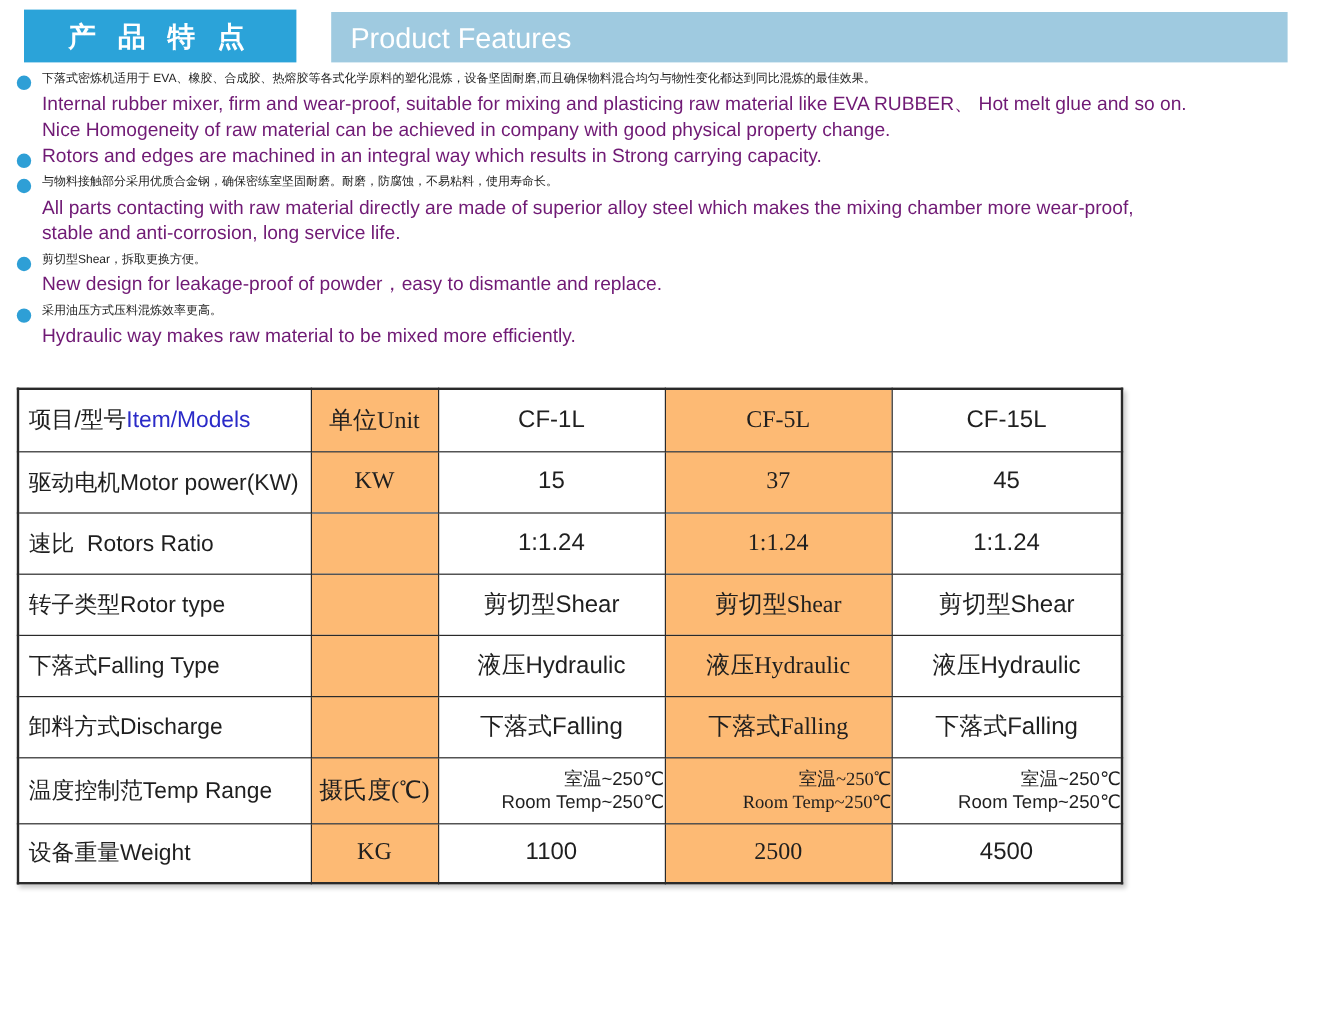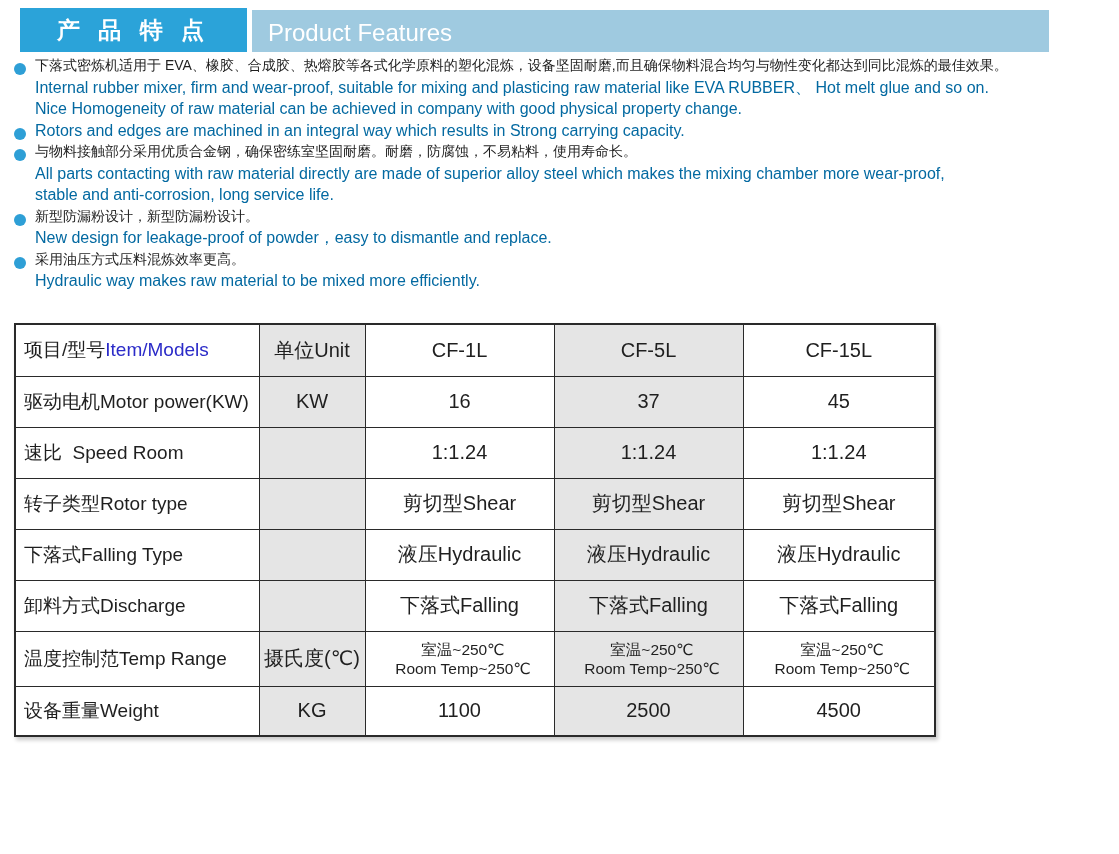--- a/index.html
+++ b/index.html
@@ -20,21 +20,21 @@
     width: 227px; height: 44px;
     background: #2BA3D9;
     display: flex; align-items: center; justify-content: center;
     color: #ffffff;
     font-size: 23px;
     font-weight: bold;
     letter-spacing: 6px;
   }
   .hdr-en {
     position: absolute;
-    left: 252px; top: 10px;
+    left: 276px; top: 10px;
     width: 797px; height: 42px;
     background: #9FCAE0;
     display: flex; align-items: flex-end;
     padding: 0 0 5px 16px;
     color: #ffffff;
     font-size: 24px;
   }
 
   
   .bullets {
@@ -45,29 +45,29 @@
   }
   .bullet { position: relative; }
   .dot {
     position: absolute;
     left: -21px; top: 8px;
     width: 12px; height: 12px;
     border-radius: 50%;
     background: #2E9FD6;
   }
   .cn-line {
-    font-size: 14px;
+    font-size: 10px;
     line-height: 21.5px;
     white-space: nowrap;
     color: #1f1f1f;
   }
   .en-line {
     font-size: 16px;
     line-height: 21.5px;
-    color: #0369a1;
+    color: #701a75;
   }
 
   
   table.spec {
     position: absolute;
     left: 14px; top: 323px;
     border-collapse: collapse;
     table-layout: fixed;
     width: 920px;
     background: #ffffff;
@@ -80,28 +80,28 @@
     text-align: center;
     font-size: 20px;
     overflow: hidden;
   }
   td.c-label {
     text-align: left;
     padding-left: 8px;
     font-size: 19px;
     white-space: pre-wrap;
   }
-  td.blue { background: #e5e5e5; }
+  td.blue { background: #fdba74; font-family: Liberation Serif, serif; }
   .item-en { color: #2B2BC8; }
   tr.r-head { height: 52px; }
   tr.r-std  { height: 51px; }
   tr.r-temp { height: 55px; }
   tr.r-last { height: 50px; }
   td.c-temp {
-    text-align: center;
+    text-align: right;
     padding-left: 7px;
     font-size: 15.5px;
   }
   td.c-temp div { line-height: 19px; }
 </style>
 </head>
 <body>
 
 <div id="page">
 
@@ -128,21 +128,21 @@
 
     <div class="bullet">
       <span class="dot"></span>
       <div class="cn-line">与物料接触部分采用优质合金钢，确保密练室坚固耐磨。耐磨，防腐蚀，不易粘料，使用寿命长。</div>
       <div class="en-line">All parts contacting with raw material directly are made of superior alloy steel which makes the mixing chamber more wear-proof,</div>
       <div class="en-line">stable and anti-corrosion, long service life.</div>
     </div>
 
     <div class="bullet">
       <span class="dot"></span>
-      <div class="cn-line">新型防漏粉设计，新型防漏粉设计。</div>
+      <div class="cn-line">剪切型Shear，拆取更换方便。</div>
       <div class="en-line">New design for leakage-proof of powder，easy to dismantle and replace.</div>
     </div>
 
     <div class="bullet">
       <span class="dot"></span>
       <div class="cn-line">采用油压方式压料混炼效率更高。</div>
       <div class="en-line">Hydraulic way makes raw material to be mixed more efficiently.</div>
     </div>
 
   </div>
@@ -162,28 +162,28 @@
         <td class="blue">单位Unit</td>
         <td>CF-1L</td>
         <td class="blue">CF-5L</td>
         <td>CF-15L</td>
       </tr>
 
 
       <tr class="r-std">
         <td class="c-label">驱动电机Motor power(KW)</td>
         <td class="blue">KW</td>
-        <td>16</td>
+        <td>15</td>
         <td class="blue">37</td>
         <td>45</td>
       </tr>
 
 
       <tr class="r-std">
-        <td class="c-label">速比  Speed Room</td>
+        <td class="c-label">速比  Rotors Ratio</td>
         <td class="blue"></td>
         <td>1:1.24</td>
         <td class="blue">1:1.24</td>
         <td>1:1.24</td>
       </tr>
 
       <tr class="r-std">
         <td class="c-label">转子类型Rotor type</td>
         <td class="blue"></td>
         <td>剪切型Shear</td>

